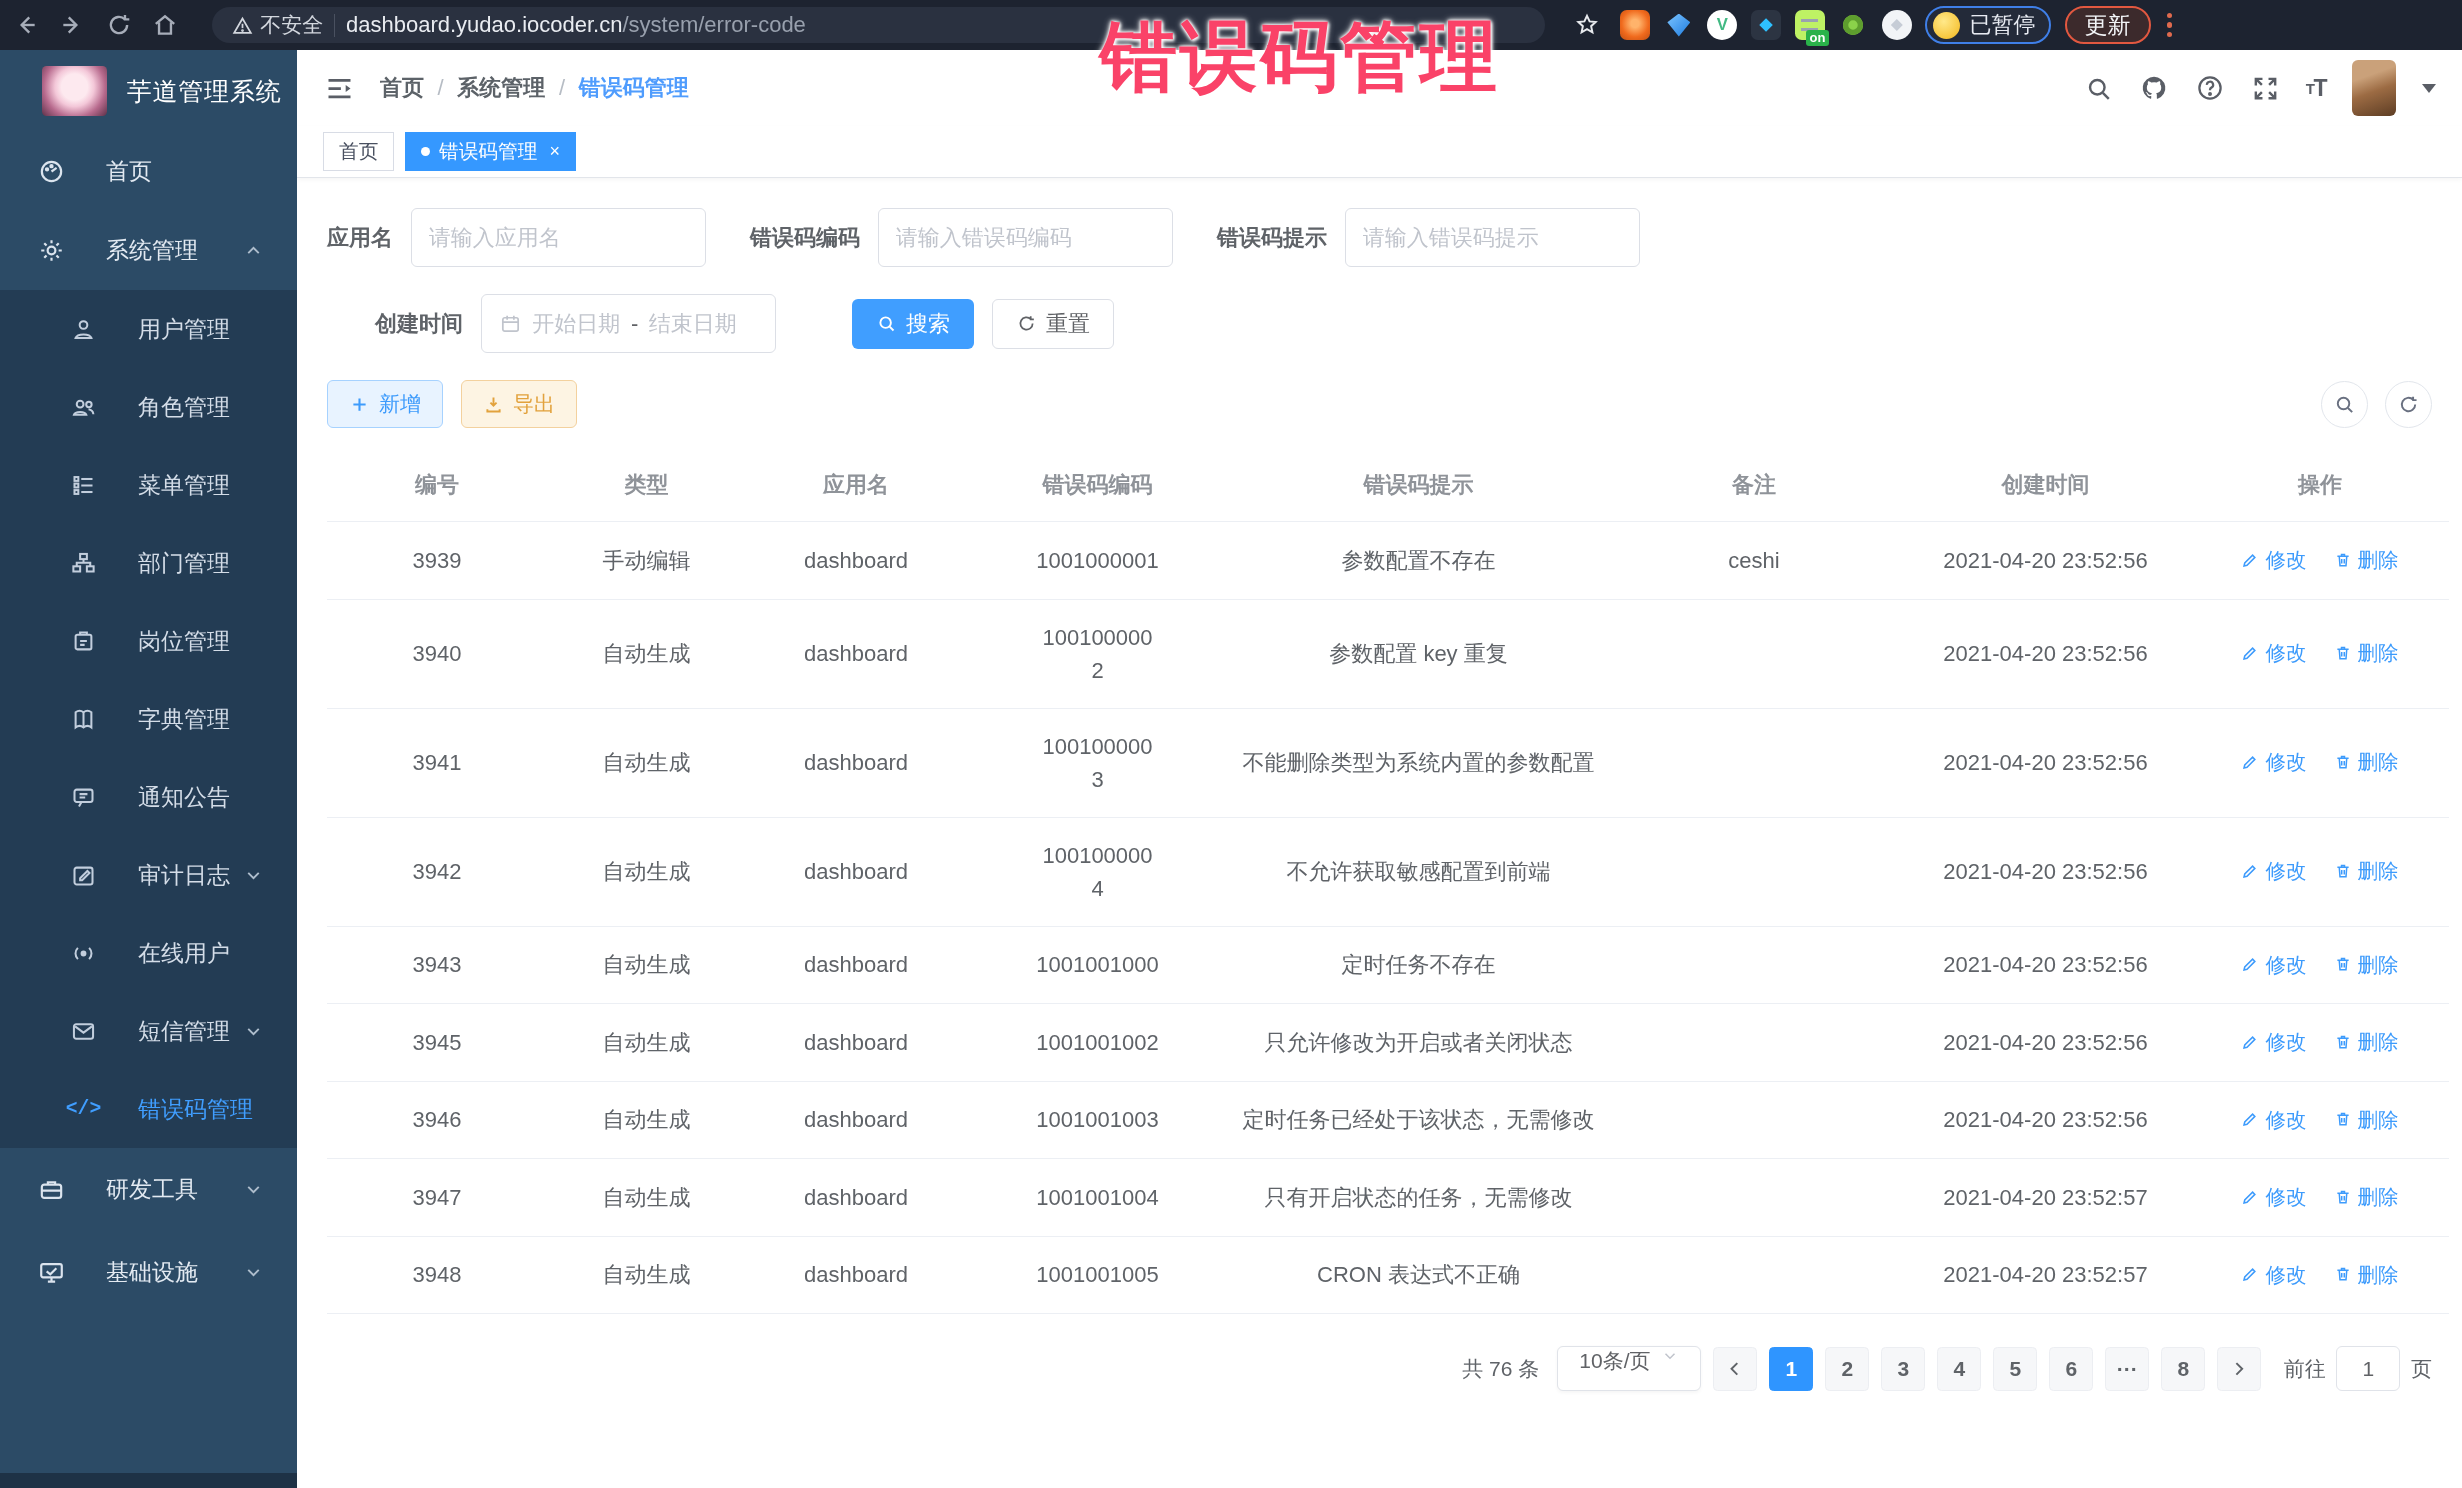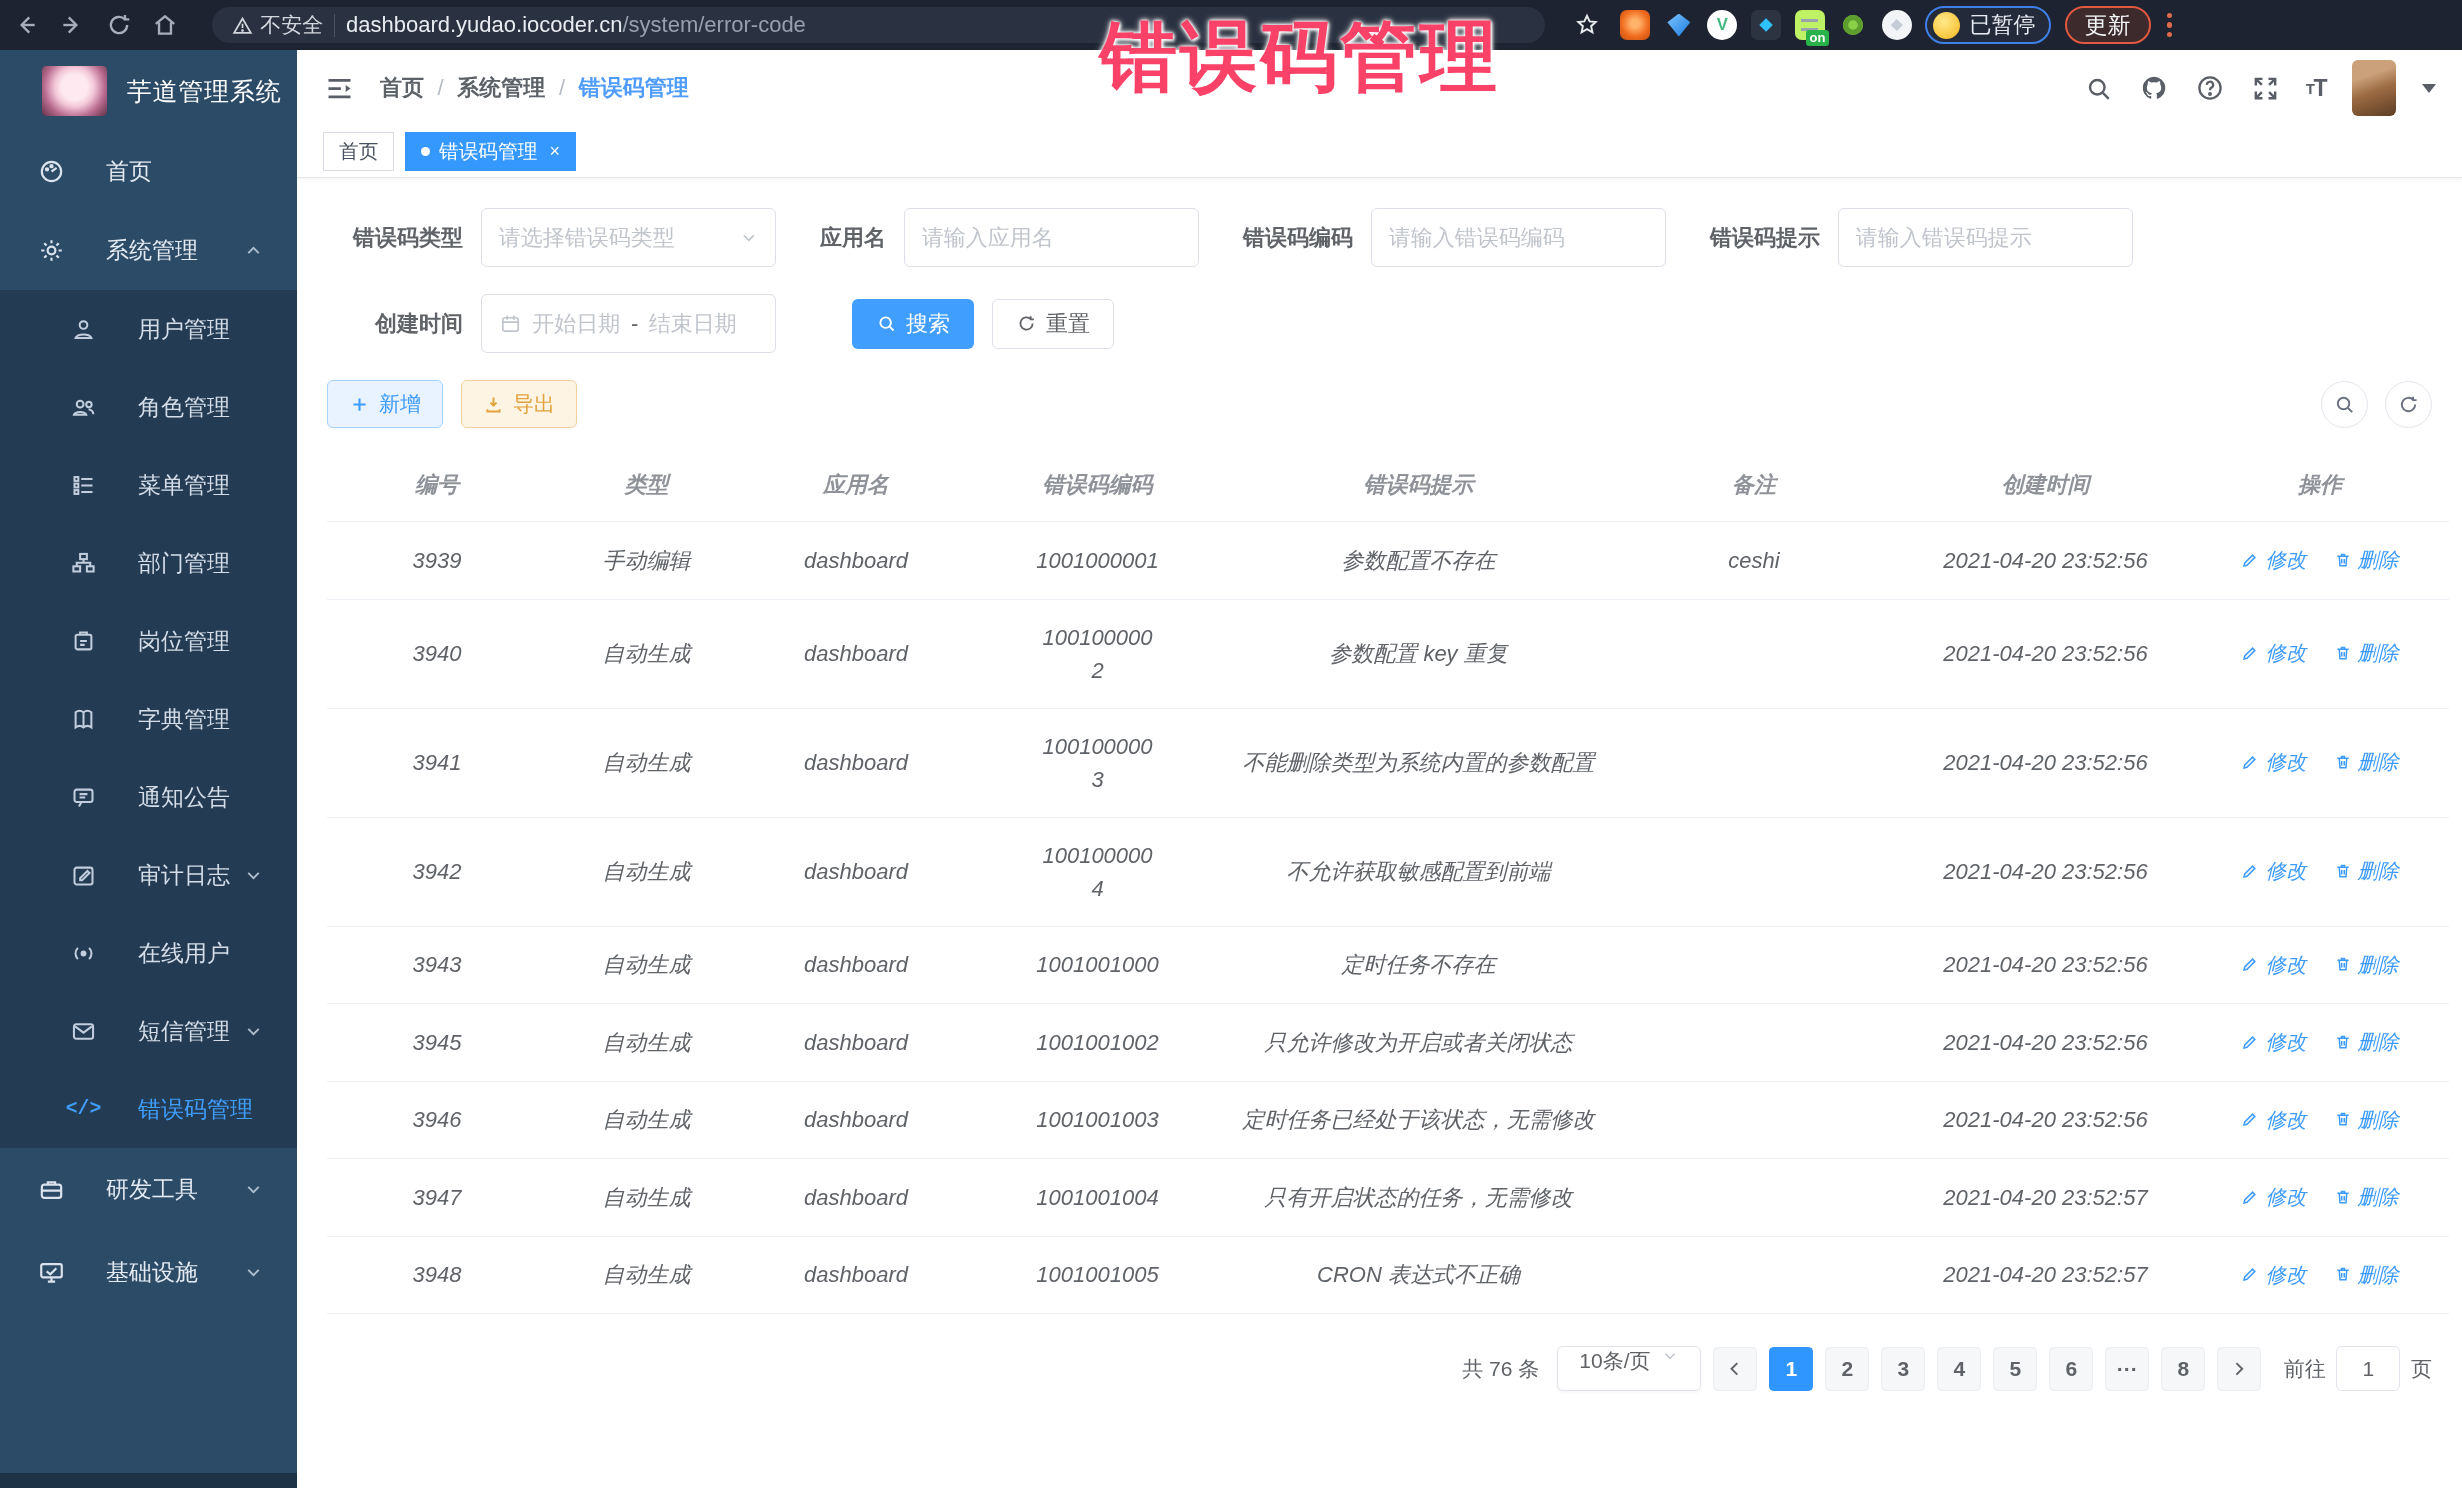--- a/index.html
+++ b/index.html
@@ -98,21 +98,21 @@
   .btn-plain { background:#fff; border-color:#dcdfe6; color:#606266; margin-left:18px; }
 
   
   .toolbar { display:flex; align-items:center; margin-top:10.6px; }
   .btn-add { height:48px; background:#e8f3ff; border-color:#a6d2ff; color:#3d9bfc; margin:0; padding:0 21px; font-size:21px; }
   .btn-export { height:48px; background:#fdf4e3; border-color:#f3d19e; color:#e2a23d; margin-left:18px; padding:0 21px; font-size:21px; }
   .tb-right { margin-left:auto; display:flex; gap:16.7px; margin-right:15px; }
   .circ { width:47px; height:47px; border-radius:50%; border:1.5px solid #e2e6ec; display:flex; align-items:center; justify-content:center; color:#697080; background:#fff; }
 
   
-  table { border-collapse:collapse; table-layout:fixed; width:2121px; margin-top:21px;font-style:italic; }
+  table { border-collapse:collapse; table-layout:fixed; width:2121px; margin-top:21px; }
   th { color:#8f9399; font-weight:700; font-size:22px; padding:21px 6px; text-align:center; border-bottom:1.5px solid #eceff4; }
   td { color:#5f6368; font-size:22px; padding:21px 6px; text-align:center; border-bottom:1.5px solid #eceff4; line-height:33px; vertical-align:middle; }
   td.c-code { white-space:pre-line; }
   .act-link { color:#3d9bfc; font-size:20.5px; display:inline-flex; align-items:center; gap:6px; cursor:pointer; text-decoration:none; }
   .act-link + .act-link { margin-left:21px; }
 
   
   .pagination { display:flex; align-items:center; justify-content:flex-end; gap:12px; margin:32px 15px 0 0; font-size:21px; color:#5f6368; }
   .pg-total { margin-right:6px; }
   .pg-size { width:144px; height:45px; border:1.5px solid #e0e3e9; border-radius:6px; display:flex; align-items:flex-start; justify-content:center; gap:10.6px; color:#606266; background:#fff; box-shadow:0 1.5px 3.8px rgba(0,0,0,.04); }
@@ -443,31 +443,20 @@
         <span class="dot"></span>
         <span>错误码管理</span>
         <span class="x">×</span>
       </span>
     </div>
 
     <div class="content">
 
       <div class="frow">
         <div class="ffield">
-          <span class="flabel w1">错误码类型</span>
-          <div class="ctl">
-            <span class="ph">请选择错误码类型</span>
-            <span class="dd">
-                <svg class="ic" width="19.7" height="19.7" viewBox="0 0 24 24" fill="none" stroke="currentColor" stroke-width="2">
-                  <path d="M6 9l6 6 6-6"></path>
-                </svg>
-              </span>
-          </div>
-        </div>
-        <div class="ffield">
           <span class="flabel">应用名</span>
           <div class="ctl">
             <input placeholder="请输入应用名" style="">
           </div>
         </div>
         <div class="ffield">
           <span class="flabel">错误码编码</span>
           <div class="ctl">
             <input placeholder="请输入错误码编码" style="">
           </div>

